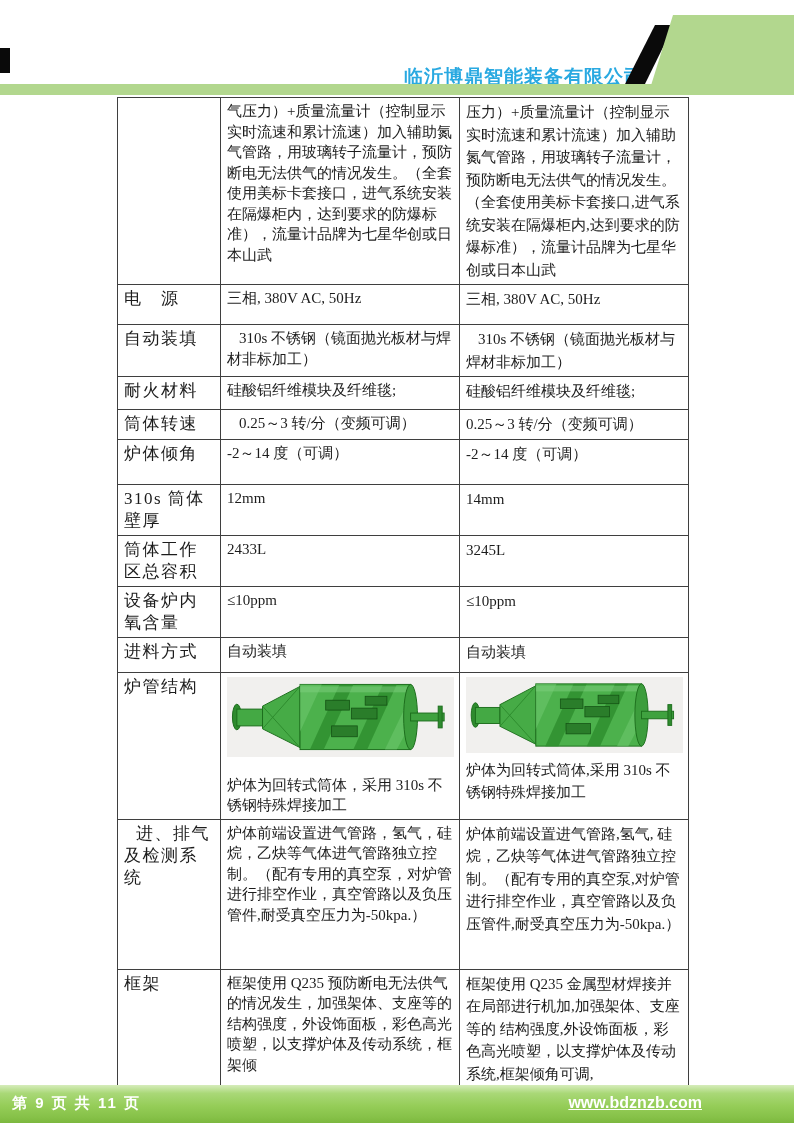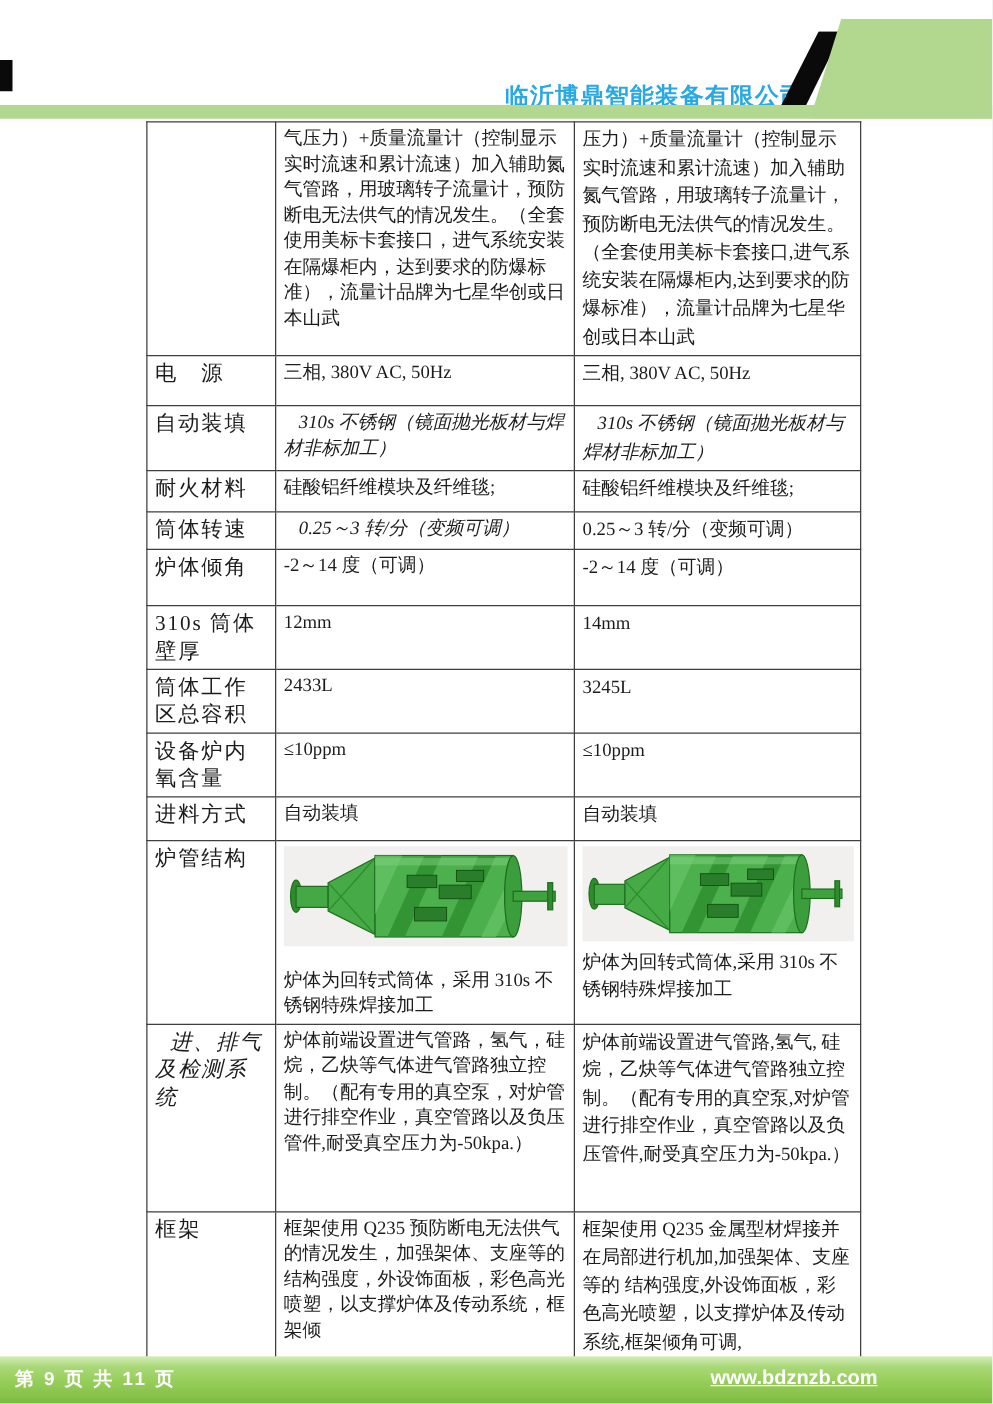--- a/index.html
+++ b/index.html
@@ -47,21 +47,21 @@
   .spec-table td{
     border:1.6px solid #3f3f3f;
     vertical-align:top;
     padding:3px 5px 3px 6px;
     overflow:hidden;
     word-break:break-all;
   }
   .lbl{font-size:17px;line-height:22px;letter-spacing:1.5px;}
   .c2 {font-size:15px;line-height:20.5px;}
   .c3 {font-size:15px;line-height:22.5px;}
-  .ti {text-indent:12px;font-style:italic;}
+  .ti {text-indent:12px;}
   .img-box{
     width:100%;height:80px;background:#f1f0ee;
     margin-top:1px;
   }
   .img-box svg{display:block;width:100%;height:100%;}
   .cap2{margin-top:18px;}
   .cap3{margin-top:6px;}
   
   .footer-bar{
     position:absolute;left:0;top:1085px;width:794px;height:38px;

